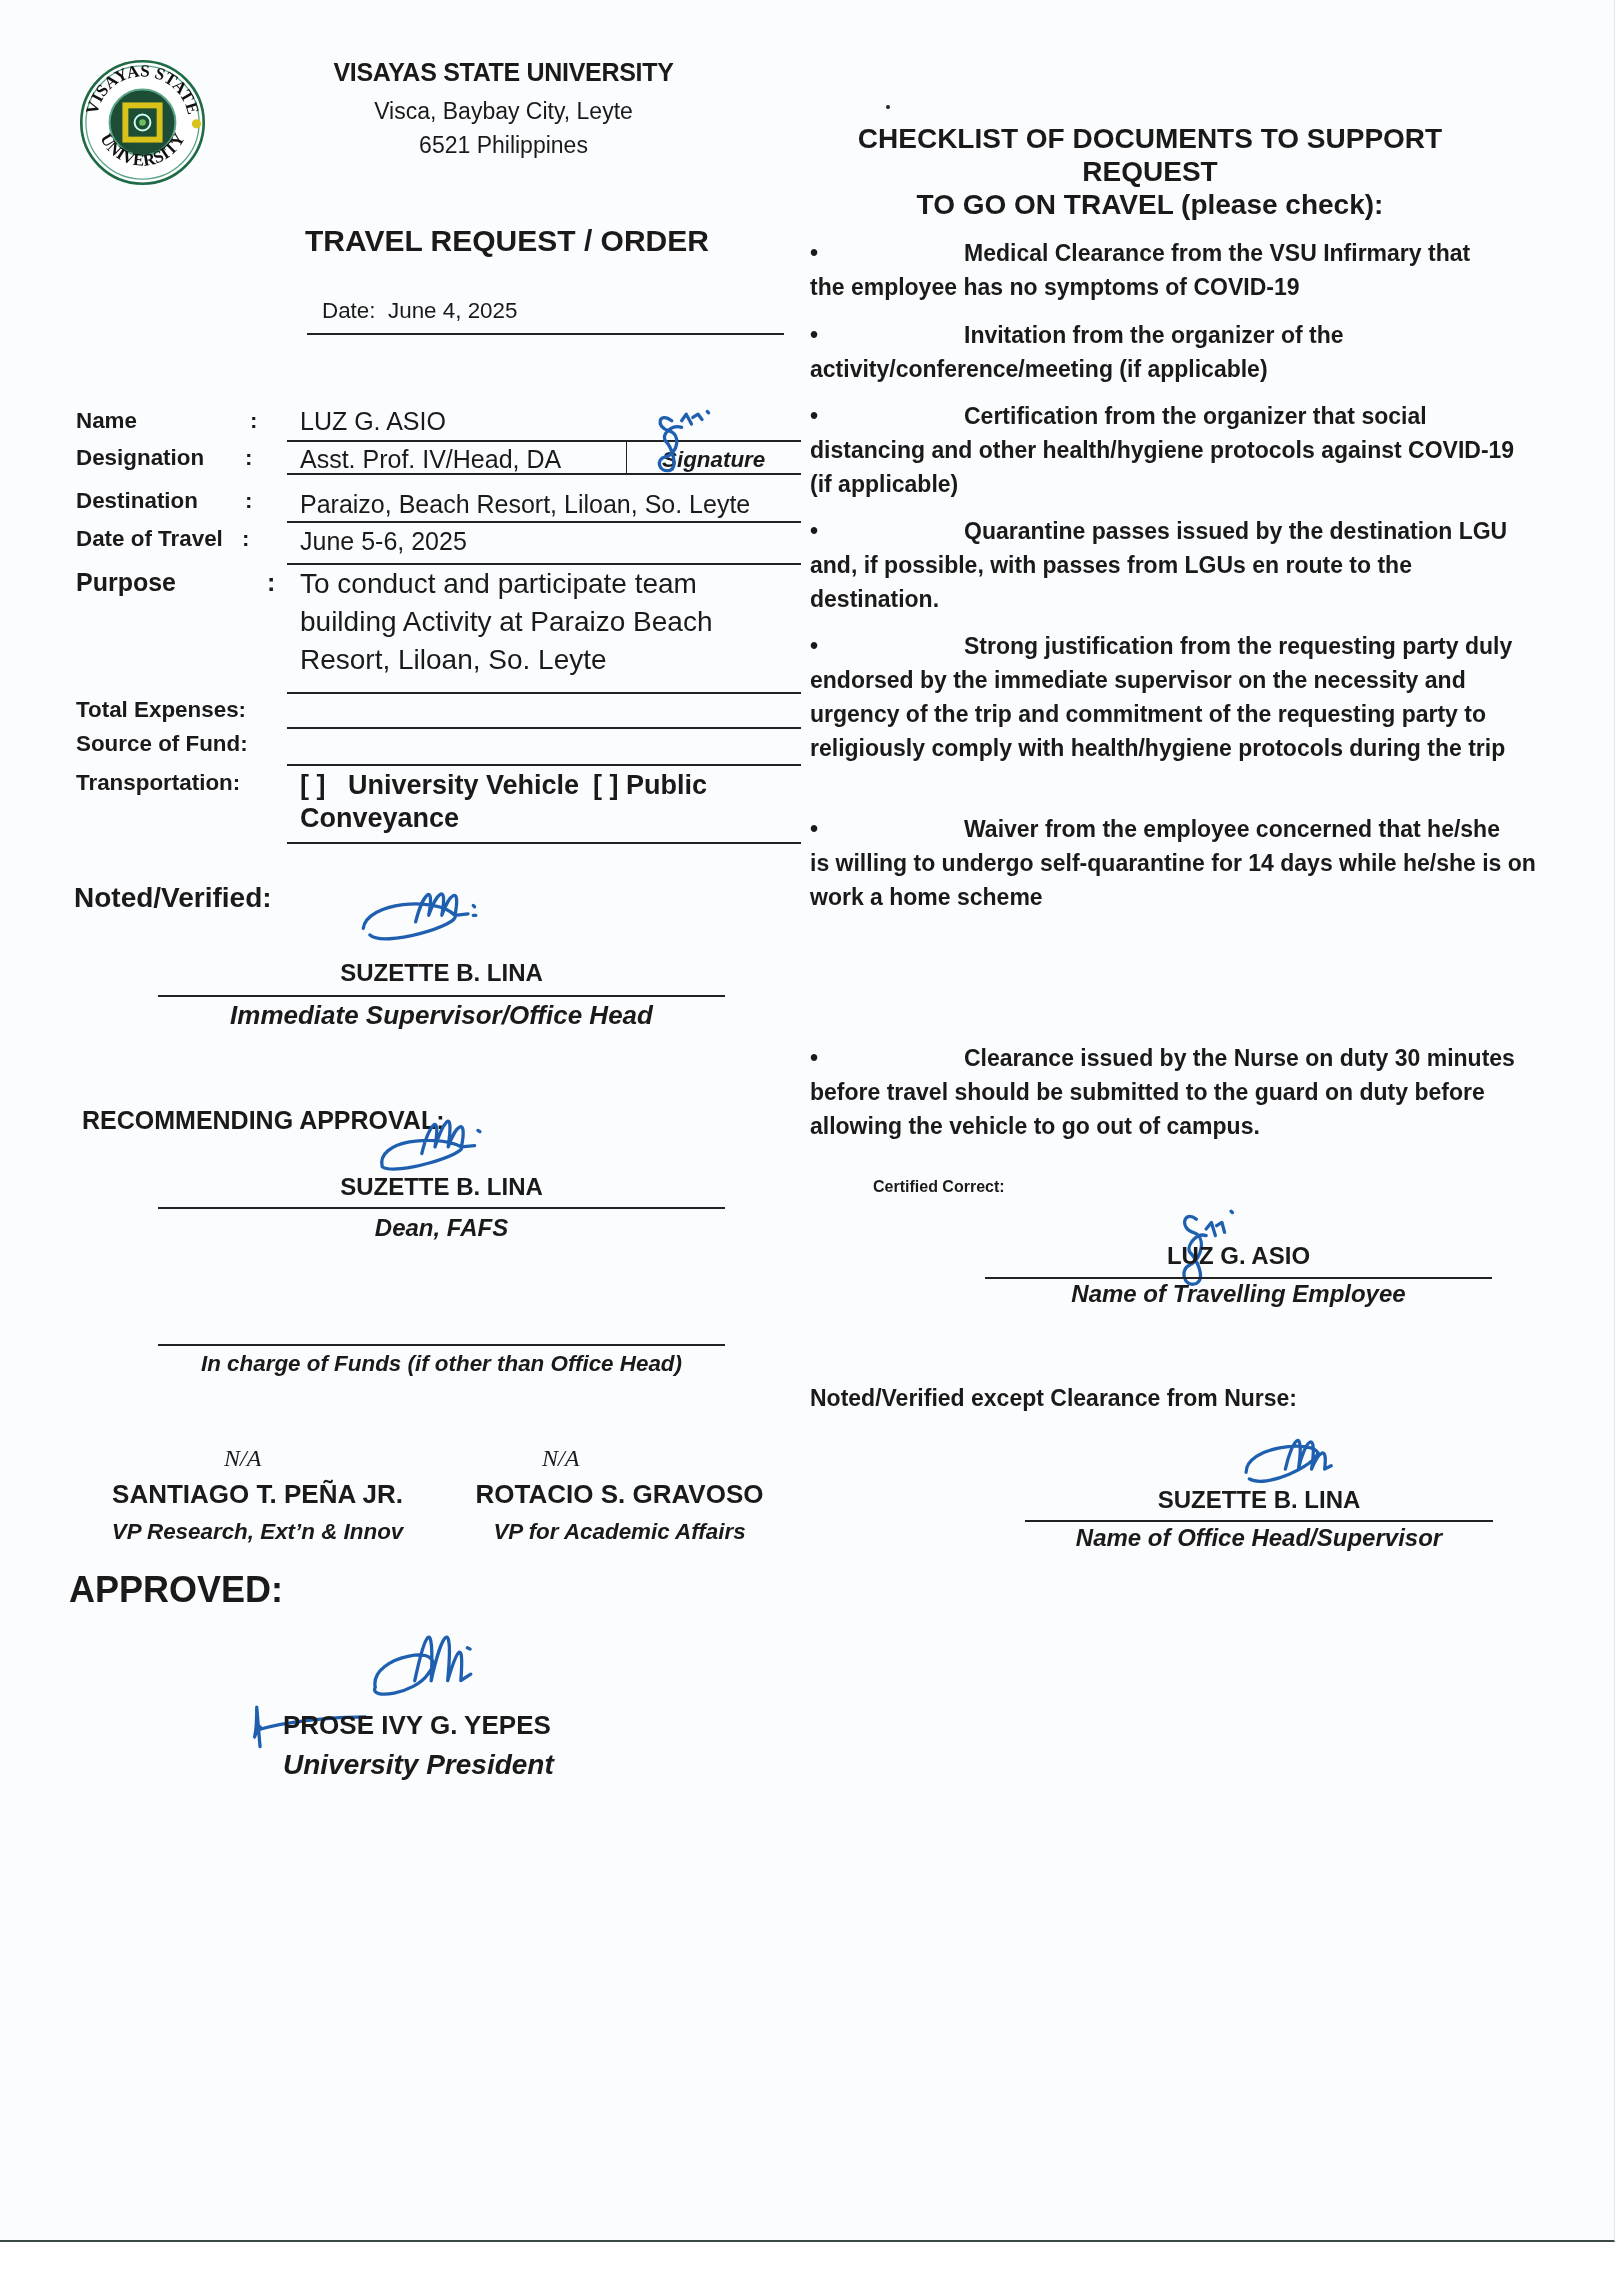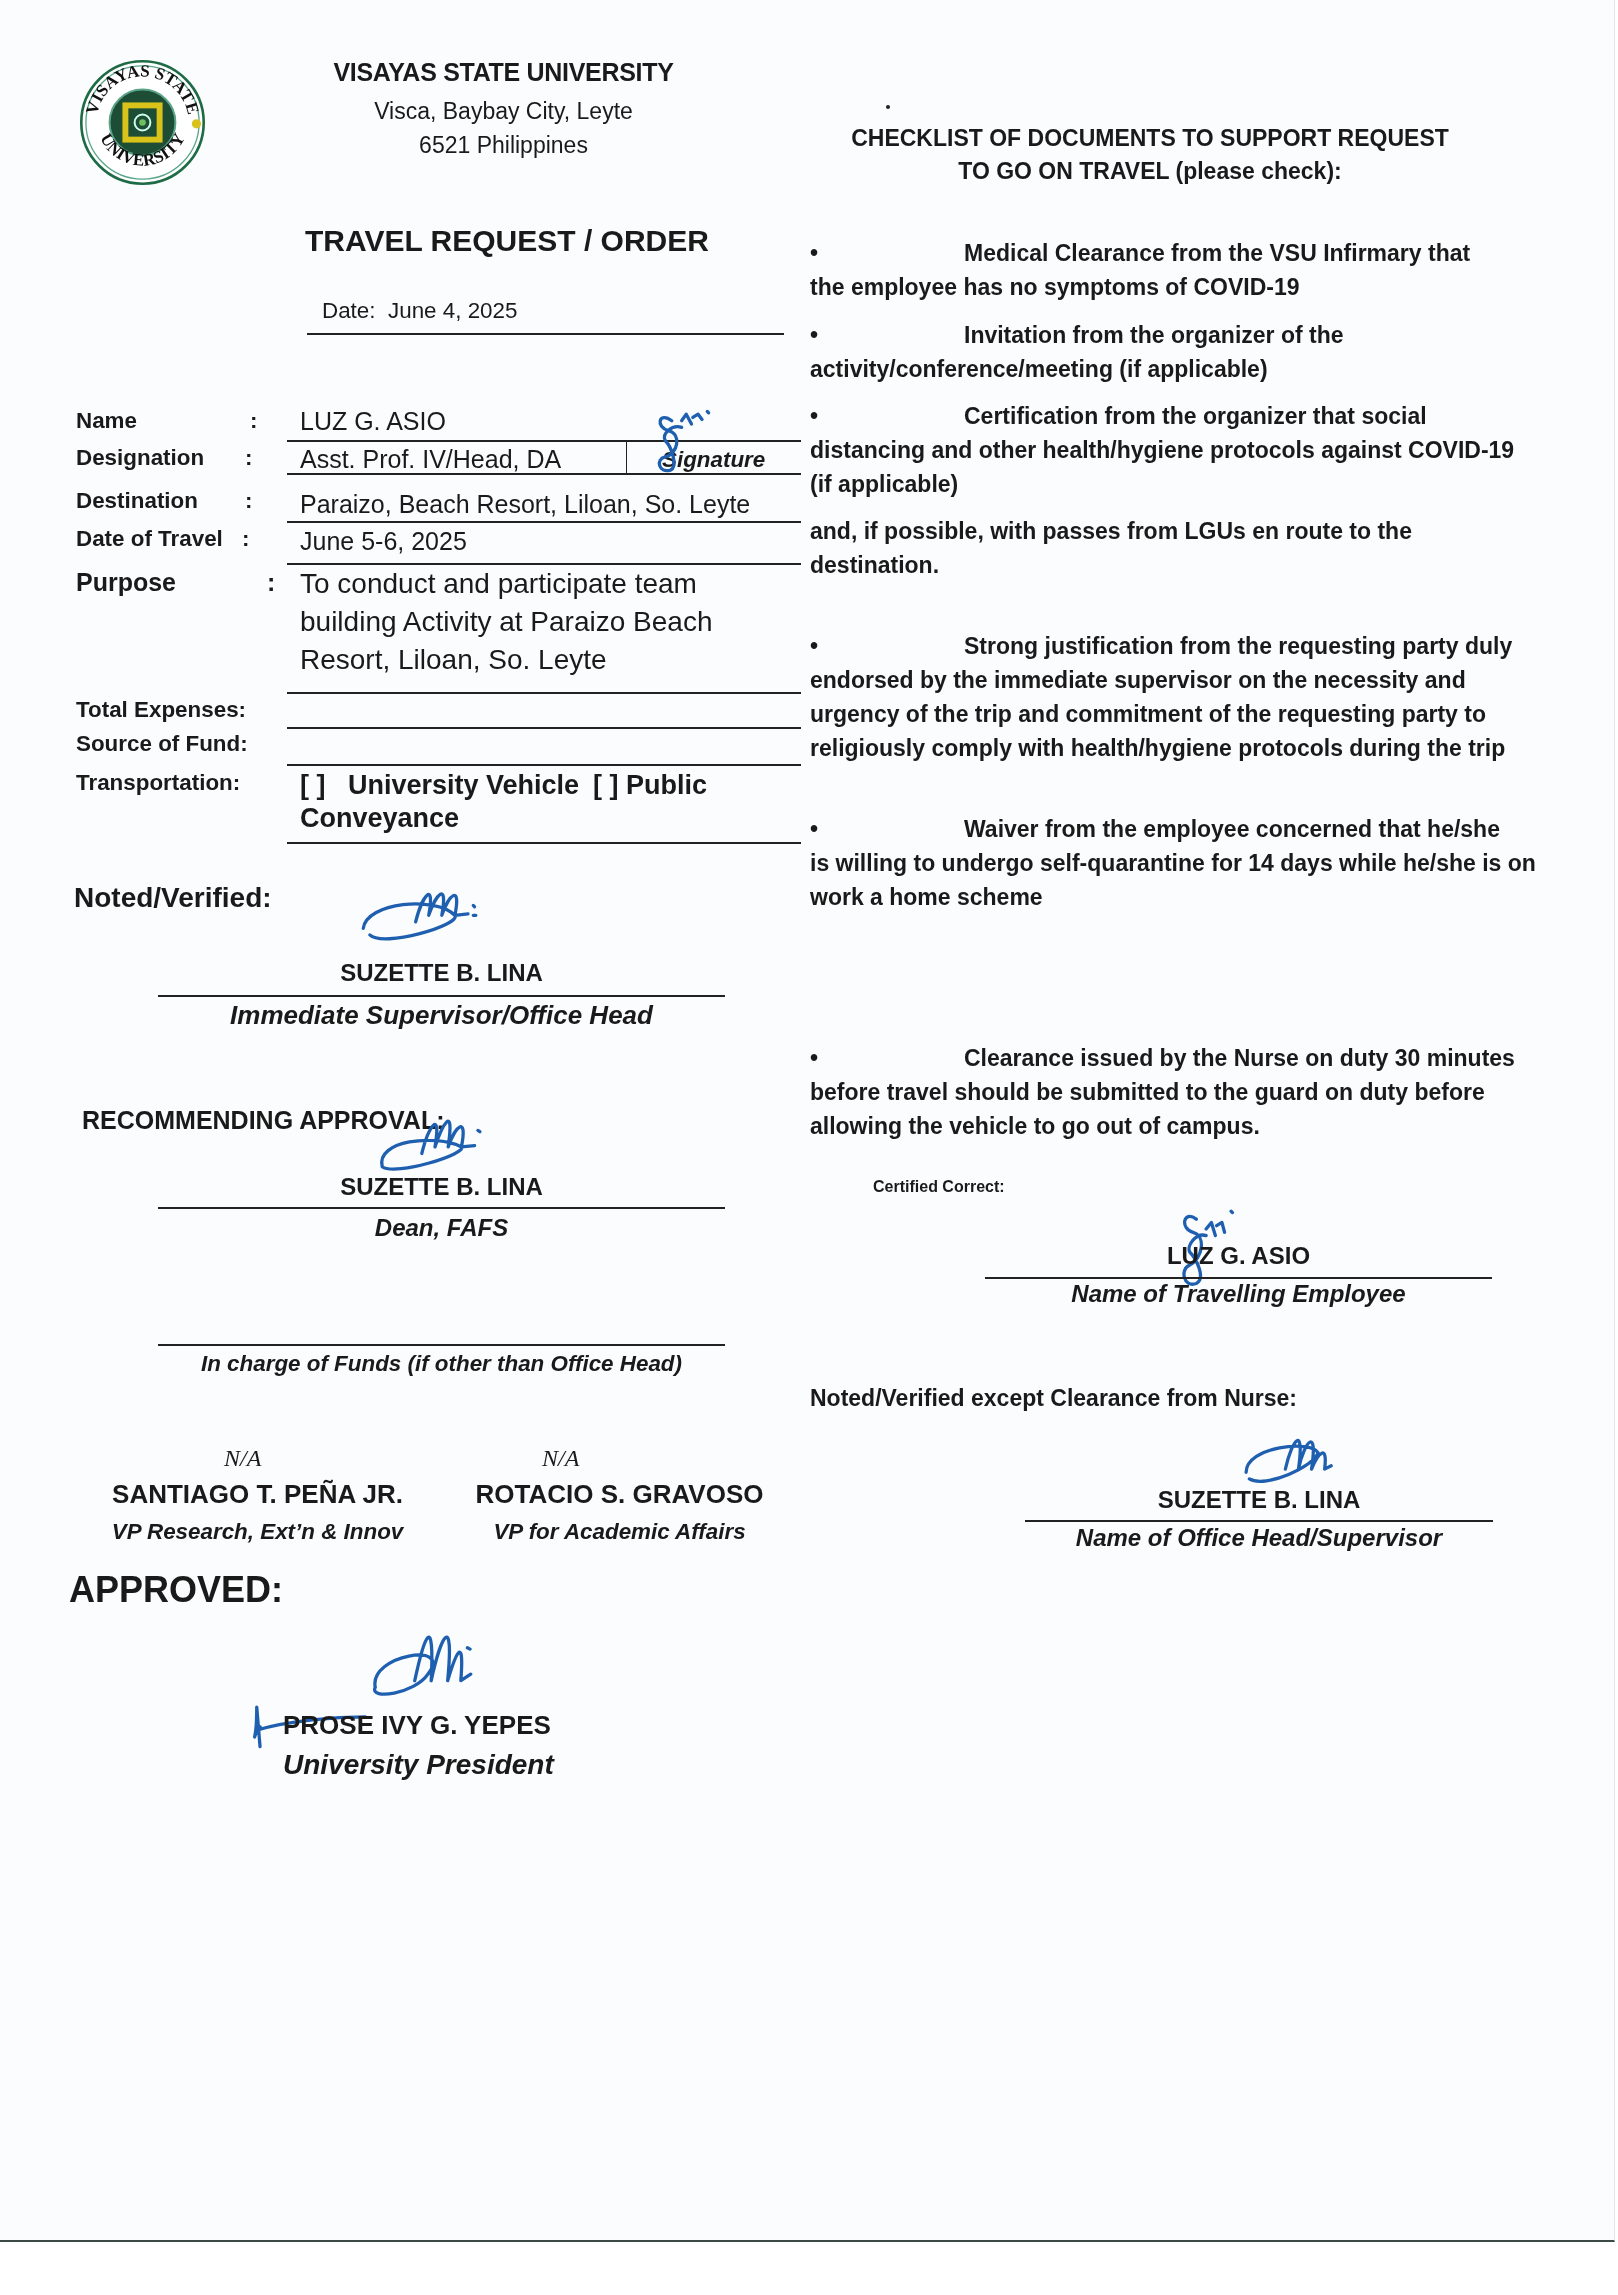--- a/index.html
+++ b/index.html
@@ -19,21 +19,21 @@
   .doc-title { left:283px; top:224px; width:448px; font-size:30px; font-weight:bold; text-align:center; }
   .date { left:322px; top:298px; font-size:22.4px; }
 
   
   .lbl { font-size:22.4px; font-weight:bold; }
   .colon { font-size:22.4px; font-weight:bold; }
   .val { font-size:25px; }
   .val-sm { font-size:27px; font-weight:bold; }
 
   
-  .ck-title { left:837px; top:122px; width:626px; font-size:23px; font-weight:bold; text-align:center; line-height:33px; }
+  .ck-title { left:837px; top:122px; width:626px; font-size:28px; font-weight:bold; text-align:center; line-height:33px; }
   .ck-item { position:absolute; left:810px; width:731px; font-size:23px; font-weight:bold; line-height:34px; }
   .ck-item .first { display:block; }
   .ck-item .bullet { display:inline-block; width:154px; }
 
   .sig-name { font-size:24px; font-weight:bold; text-align:center; }
   .sig-role { font-size:24px; font-weight:bold; font-style:italic; text-align:center; }
   .na { font-family:"Liberation Serif", "DejaVu Serif", serif; font-style:italic; font-size:24px; }
 </style>
 </head>
 <body>
@@ -167,20 +167,21 @@
   </div>
   <div class="ck-item" style="top:318px;">
     <span class="first"><span class="bullet">•</span><span>Invitation from the organizer of the</span></span>
     <span>activity/conference/meeting (if applicable)</span>
   </div>
   <div class="ck-item" style="top:399px;width:718px;">
     <span class="first"><span class="bullet">•</span><span>Certification from the organizer that social</span></span>
     <span>distancing and other health/hygiene protocols against COVID-19 (if applicable)</span>
   </div>
   <div class="ck-item" style="top:514px;">
+    <span class="first"><span class="bullet">•</span><span>Quarantine passes issued by the destination LGU</span></span>
     <span>and, if possible, with passes from LGUs en route to the destination.</span>
   </div>
   <div class="ck-item" style="top:629px;">
     <span class="first"><span class="bullet">•</span><span>Strong justification from the requesting party duly</span></span>
     <span>endorsed by the immediate supervisor on the necessity and urgency of the trip and commitment of the requesting party to religiously comply with health/hygiene protocols during the trip</span>
   </div>
   <div class="ck-item" style="top:812px;">
     <span class="first"><span class="bullet">•</span><span>Waiver from the employee concerned that he/she</span></span>
     <span>is willing to undergo self-quarantine for 14 days while he/she is on work a home scheme</span>
   </div>

